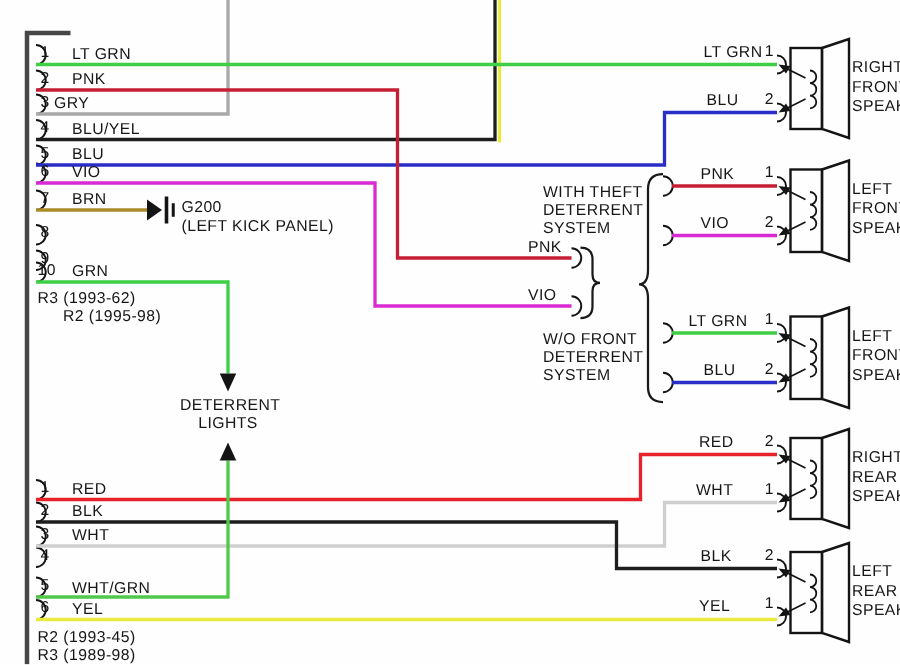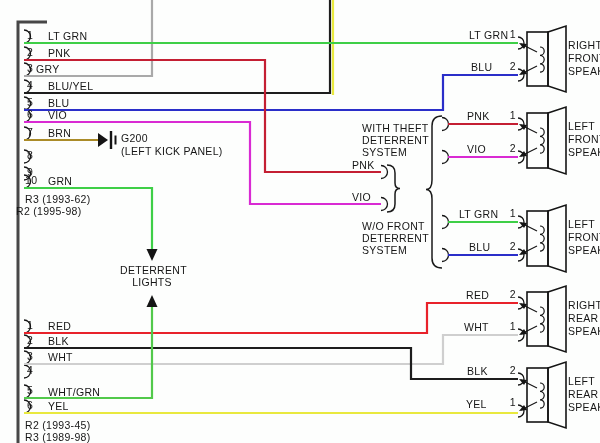--- a/index.html
+++ b/index.html
@@ -159,21 +159,21 @@
 <div class="lbl" style="left:48px;top:30px">LT GRN</div>
 <div class="lbl" style="left:48px;top:47px">PNK</div>
 <div class="lbl" style="left:36px;top:63px">GRY</div>
 <div class="lbl" style="left:48px;top:80px">BLU/YEL</div>
 <div class="lbl" style="left:48px;top:97px">BLU</div>
 <div class="lbl" style="left:48px;top:109px">VIO</div>
 <div class="lbl" style="left:48px;top:127px">BRN</div>
 <div class="lbl" style="left:48px;top:175px">GRN</div>
 
 <div class="lbl" style="left:25px;top:193px">R3 (1993-62)</div>
-<div class="lbl" style="left:16px;top:205px">R2 (1995-98)</div>
+<div class="lbl" style="left:42px;top:205px">R2 (1995-98)</div>
 
 <div class="num" style="left:27px;top:319px">1</div>
 <div class="num" style="left:27px;top:334px">2</div>
 <div class="num" style="left:27px;top:350px">3</div>
 <div class="num" style="left:27px;top:364px">4</div>
 <div class="num" style="left:27px;top:384px">5</div>
 <div class="num" style="left:27px;top:399px">6</div>
 
 <div class="lbl" style="left:48px;top:320px">RED</div>
 <div class="lbl" style="left:48px;top:335px">BLK</div>

